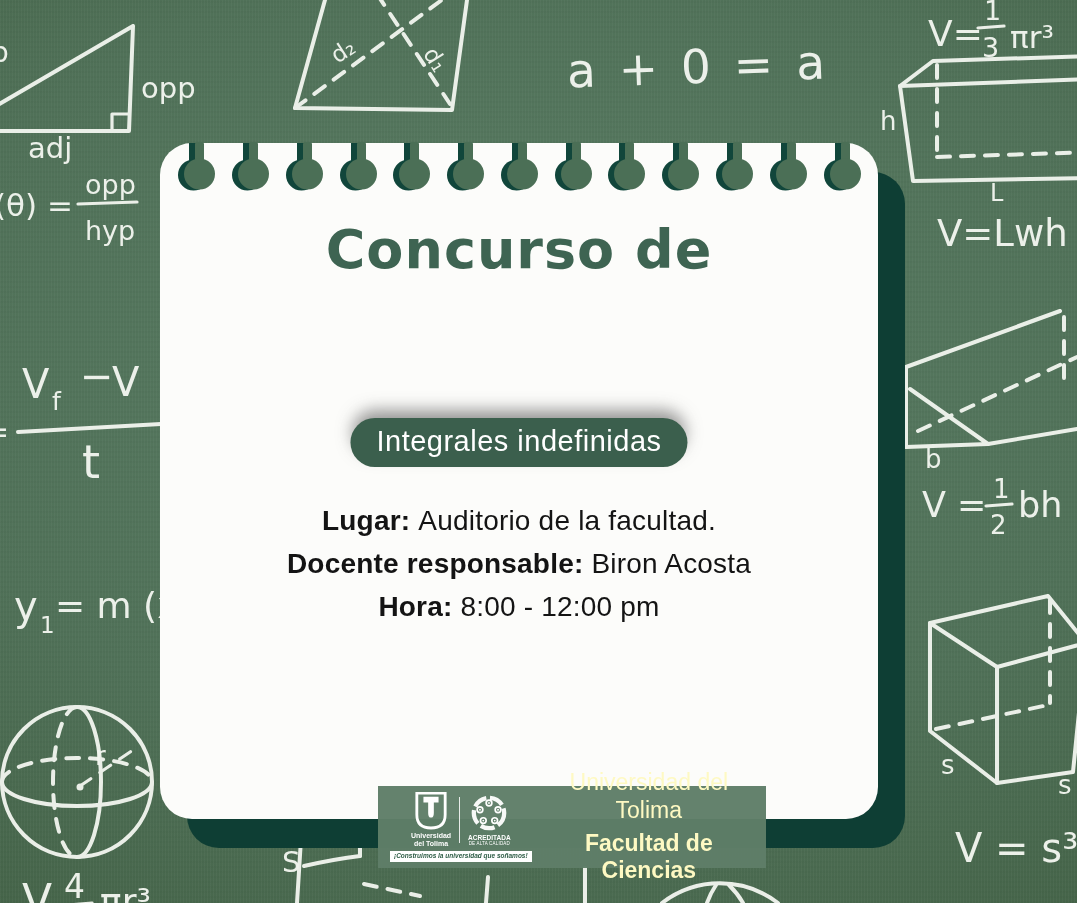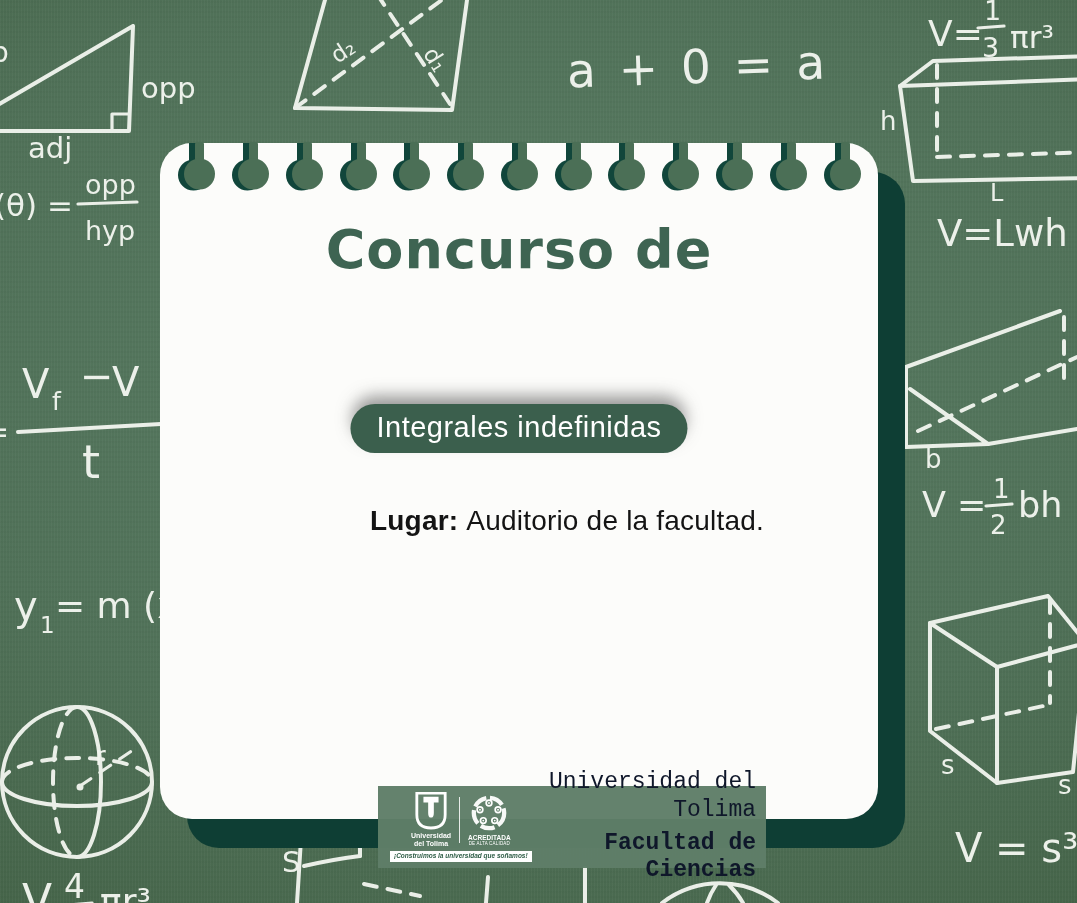--- a/index.html
+++ b/index.html
@@ -18,42 +18,42 @@
 
   .paper{position:absolute;left:160px;top:143px;width:718px;height:676px;background:#fcfcfa;
     border-radius:32px;box-shadow:27px 29px 0 0 #0e3e34;}
   svg.holes{position:absolute;left:0;top:-1px;width:718px;height:58px;overflow:visible;}
 
   .title{position:absolute;width:100%;text-align:center;color:#3e6452;
     font-family:"DejaVu Sans",sans-serif;font-weight:800;font-size:54px;letter-spacing:1px;line-height:1;}
   .t1{top:80px;}
   .t2{top:178px;}
 
-  .badge{position:absolute;top:261px;left:50%;transform:translateX(-50%);
+  .badge{position:absolute;top:275px;left:50%;transform:translateX(-50%);
     background:#3b5f4d;color:#ffffff;font-size:29px;font-weight:400;letter-spacing:.5px;
     padding:7px 26px 9px;border-radius:40px;white-space:nowrap;
     box-shadow:0 -10px 16px -2px rgba(70,70,70,.55);}
 
-  .details{position:absolute;top:356px;width:100%;text-align:center;color:#141414;font-size:28px;letter-spacing:.2px;margin-left:48px;}
+  .details{position:absolute;top:356px;width:100%;text-align:center;color:#141414;font-size:28px;letter-spacing:.2px;}
   .details p{margin:0;height:43px;line-height:43px;white-space:nowrap;}
   .details b{font-weight:700;margin-right:8px;}
 
   .footer-bar{position:absolute;left:378px;top:786px;width:388px;height:82px;
     background:rgba(95,126,104,.97);display:flex;align-items:center;gap:10px;
     padding:0 10px 0 12px;box-sizing:border-box;}
   .logos{display:flex;flex-direction:column;align-items:center;flex:0 0 auto;}
   .logo-row{display:flex;align-items:center;gap:8px;}
   .logo-col{display:flex;flex-direction:column;align-items:center;color:#fff;}
   .logo-caption{font-size:7px;font-weight:700;line-height:1.15;text-align:center;margin-top:2px;color:#fff;}
   .logo-caption.small{font-size:6.5px;}
   .sub-caption{font-size:4.5px;font-weight:400;letter-spacing:.2px;}
   .divider{width:1px;height:46px;background:rgba(255,255,255,.85);}
   .slogan-strip{background:#ffffff;color:#2e5d46;font-style:italic;font-weight:700;font-size:6.5px;
     line-height:1;padding:2px 4px;margin-top:3px;white-space:nowrap;}
-  .footer-text{flex:1;text-align:right;color:#0f172a;font-family:Liberation Mono, monospace;}
+  .footer-text{flex:1;text-align:center;color:#fef9c3;font-family:Liberation Sans, sans-serif;}
   .footer-line1{font-size:23px;line-height:1.2;}
   .footer-line2{font-size:23px;font-weight:700;line-height:1.2;margin-top:5px;}
 </style>
 </head>
 <body>
 
 <div class="board">
 
   <svg class="chalk" viewBox="0 0 1077 903">
 
@@ -213,20 +213,22 @@
     </svg>
 
     <div class="title t1">Concurso de</div>
 
     <div class="badge">
       <span>Integrales indefinidas</span>
     </div>
 
     <div class="details">
       <p><b>Lugar:</b><span>Auditorio de la facultad.</span></p>
+      <p><b>Docente responsable:</b><span>Biron Acosta</span></p>
+      <p><b>Hora:</b><span>8:00 - 12:00 pm</span></p>
     </div>
   </div>
 
   <div class="footer-bar">
     <div class="logos">
       <div class="logo-row">
         <div class="logo-col">
           <svg width="34" height="38" viewBox="0 0 36 40">
             <path d="M3,1 H33 V24 Q33,38 18,38 Q3,38 3,24 Z" fill="none" stroke="#ffffff" stroke-width="3"></path>
             <path d="M10,5 h16 v6 h-5 v11 q0,5 -3,5 q-3,0 -3,-5 V11 h-5 Z" fill="#ffffff"></path>

